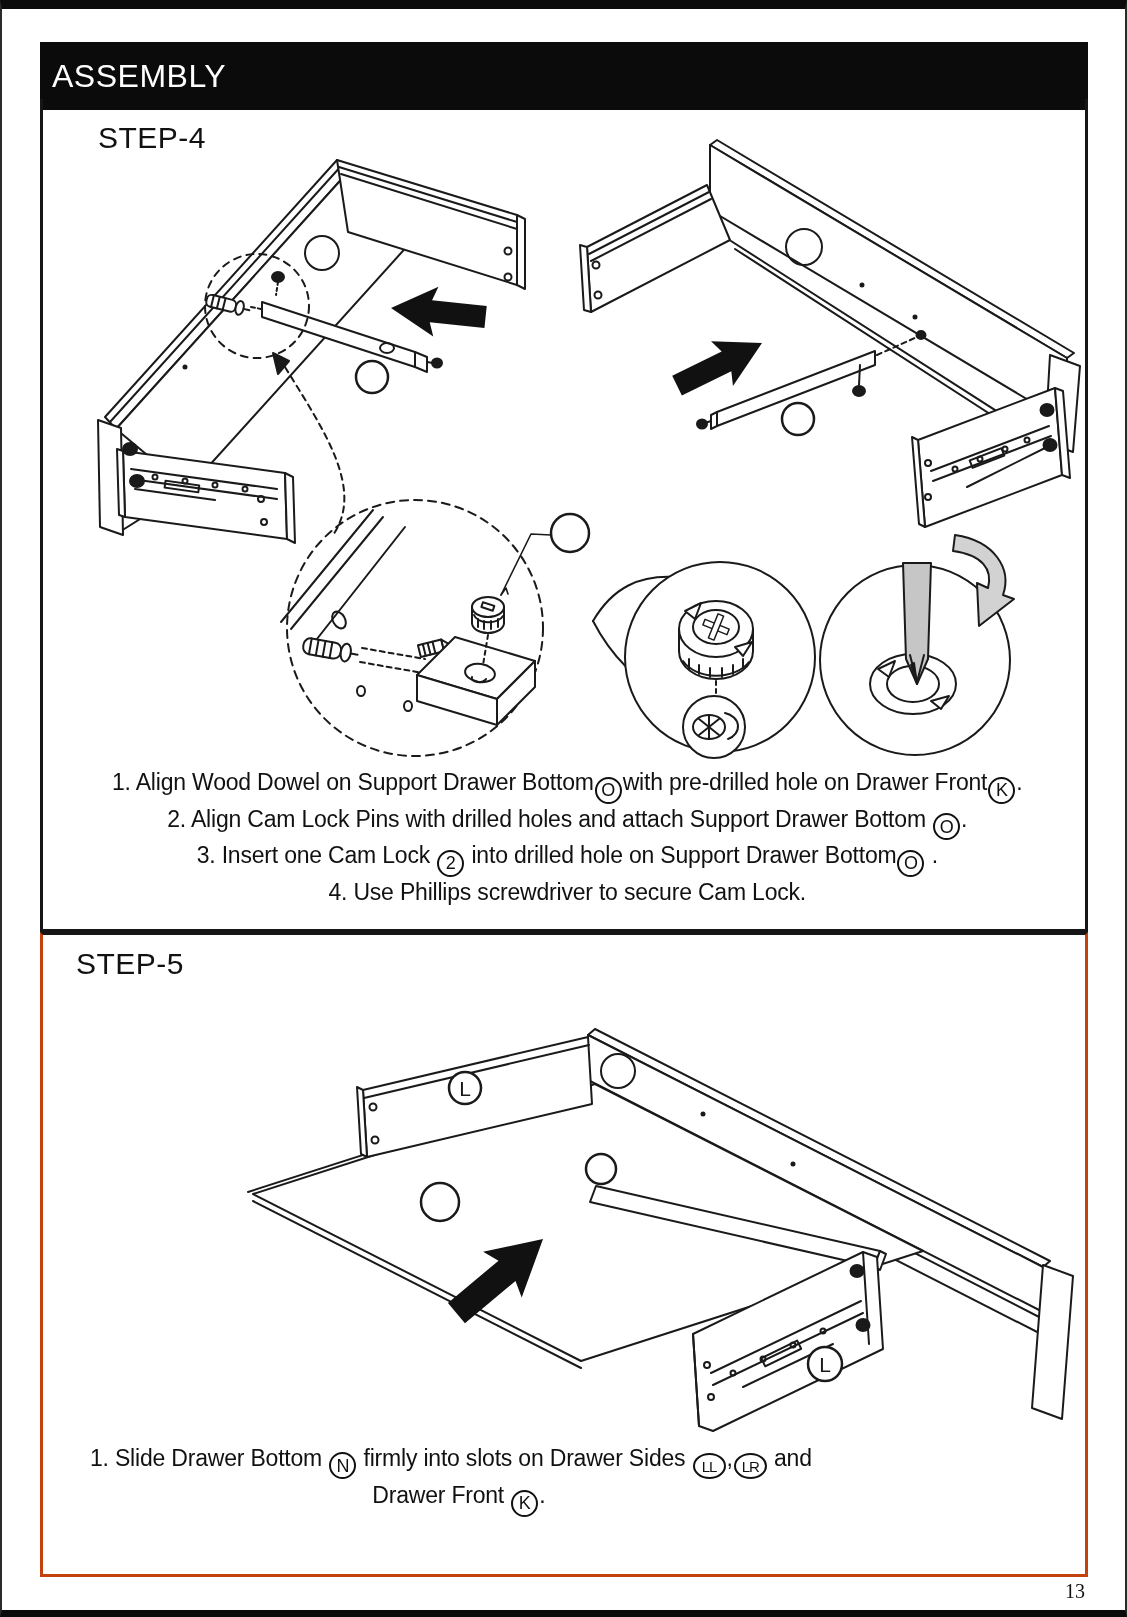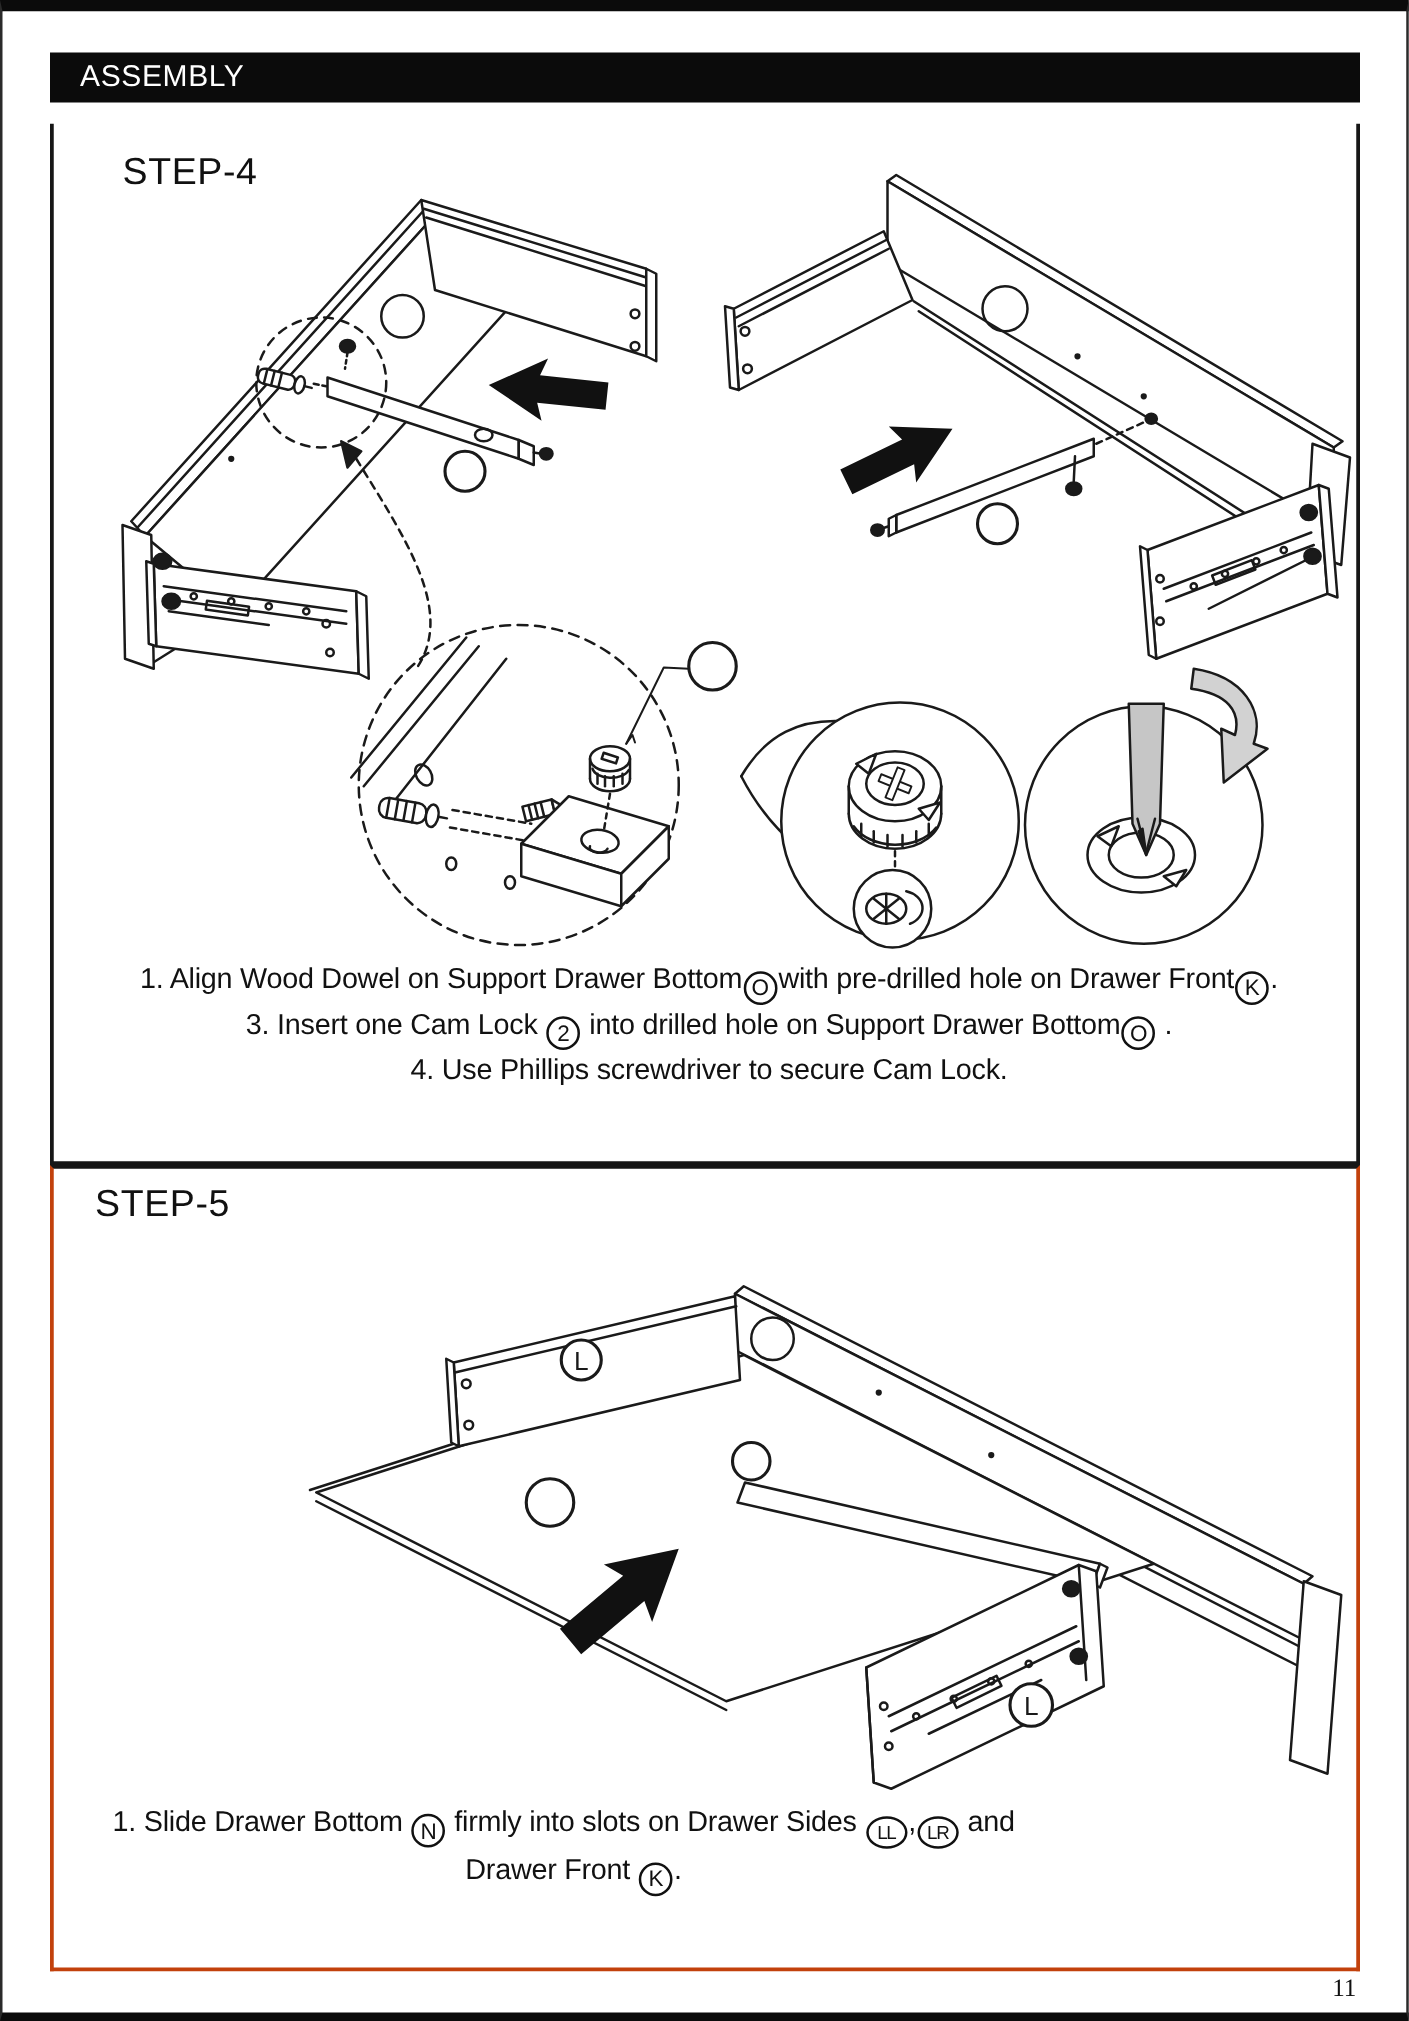--- a/index.html
+++ b/index.html
@@ -1,20 +1,20 @@
 <!DOCTYPE html>
 <html><head>
 <meta charset="utf-8">
 <style>
   html,body{margin:0;padding:0;background:#ffffff;}
   body{width:1127px;height:1617px;position:relative;font-family:"Liberation Sans",sans-serif;color:#111;overflow:hidden;}
   .page-frame{position:absolute;left:0;top:0;width:1127px;height:1617px;box-sizing:border-box;
     border-top:9px solid #0b0b0b;border-bottom:7px solid #0b0b0b;border-left:2px solid #2a2a2a;border-right:2px solid #2a2a2a;pointer-events:none;}
-  .header-bar{position:absolute;left:40px;top:42px;width:1048px;height:40px;background:#0b0b0b;color:#fff;
-    display:flex;align-items:center;box-sizing:border-box;padding-left:24px;font-size:24px;letter-spacing:.5px;}
+  .header-bar{position:absolute;left:40px;top:42px;width:1048px;height:68px;background:#0b0b0b;color:#fff;
+    display:flex;align-items:center;box-sizing:border-box;padding-left:12px;font-size:32px;letter-spacing:.5px;}
   .box1{position:absolute;left:40px;top:99px;width:1048px;height:833px;box-sizing:border-box;
     border:3px solid #161616;border-top:none;padding-left:22px;}
   .box2{position:absolute;left:40px;top:932px;width:1048px;height:645px;box-sizing:border-box;
     border:3px solid #c2410c;border-top:3px solid #161616;}
   .step-title{position:absolute;left:33px;top:22px;font-size:30px;font-weight:500;letter-spacing:.5px;}
   .box2 .step-title{top:12px;}
   .instr{position:absolute;left:47px;font-size:23px;line-height:31px;letter-spacing:-0.2px;text-align:center;}
   .instr4{top:668px;}
   .instr5{top:502px;line-height:32px;}
   .iline{white-space:nowrap;}
@@ -270,20 +270,21 @@
         <line x1="845" y1="556" x2="852" y2="583"></line>
         <line x1="859" y1="556" x2="852" y2="583"></line>
         <polygon points="846,566 852,585 849,564" fill="#1a1a1a"></polygon>
       </g>
       <path d="M890,436 C930,442 947,470 938,496 L949,500 L914,527 L912,484 L923,489 C928,470 917,456 888,452 Z" fill="#d2d2d2"></path>
     </g>
   </svg>
 
   <div class="instr instr4">
     <div class="iline"><span>1. Align Wood Dowel on Support Drawer Bottom</span><span class="circ">O</span><span>with pre-drilled hole on Drawer Front</span><span class="circ">K</span><span>.</span></div>
+    <div class="iline"><span>2. Align Cam Lock Pins with drilled holes and attach Support Drawer Bottom </span><span class="circ">O</span><span>.</span></div>
     <div class="iline"><span>3. Insert one Cam Lock </span><span class="circ">2</span><span> into drilled hole on Support Drawer Bottom</span><span class="circ">O</span><span> .</span></div>
     <div class="iline"><span>4. Use Phillips screwdriver to secure Cam Lock.</span></div>
   </div>
   </div>
 </div>
 
 <div class="box2">
   <div style="position:relative;width:100%;height:100%;">
   <div class="step-title">STEP-5</div>
 
@@ -351,13 +352,13 @@
     <use href="#arrow5" transform="translate(500,304) rotate(-40) scale(1.2)" fill="#111" stroke="none"></use>
   </svg>
 
   <div class="instr instr5">
     <div class="iline"><span>1. Slide Drawer Bottom </span><span class="circ">N</span><span> firmly into slots on Drawer Sides </span><span class="circ wide">LL</span><span>,</span><span class="circ wide">LR</span><span> and</span></div>
     <div class="iline indent"><span>Drawer Front </span><span class="circ">K</span><span>.</span></div>
   </div>
   </div>
 </div>
 
-<div class="pageno">11</div>
+<div class="pageno">13</div>
 
 </body></html>

